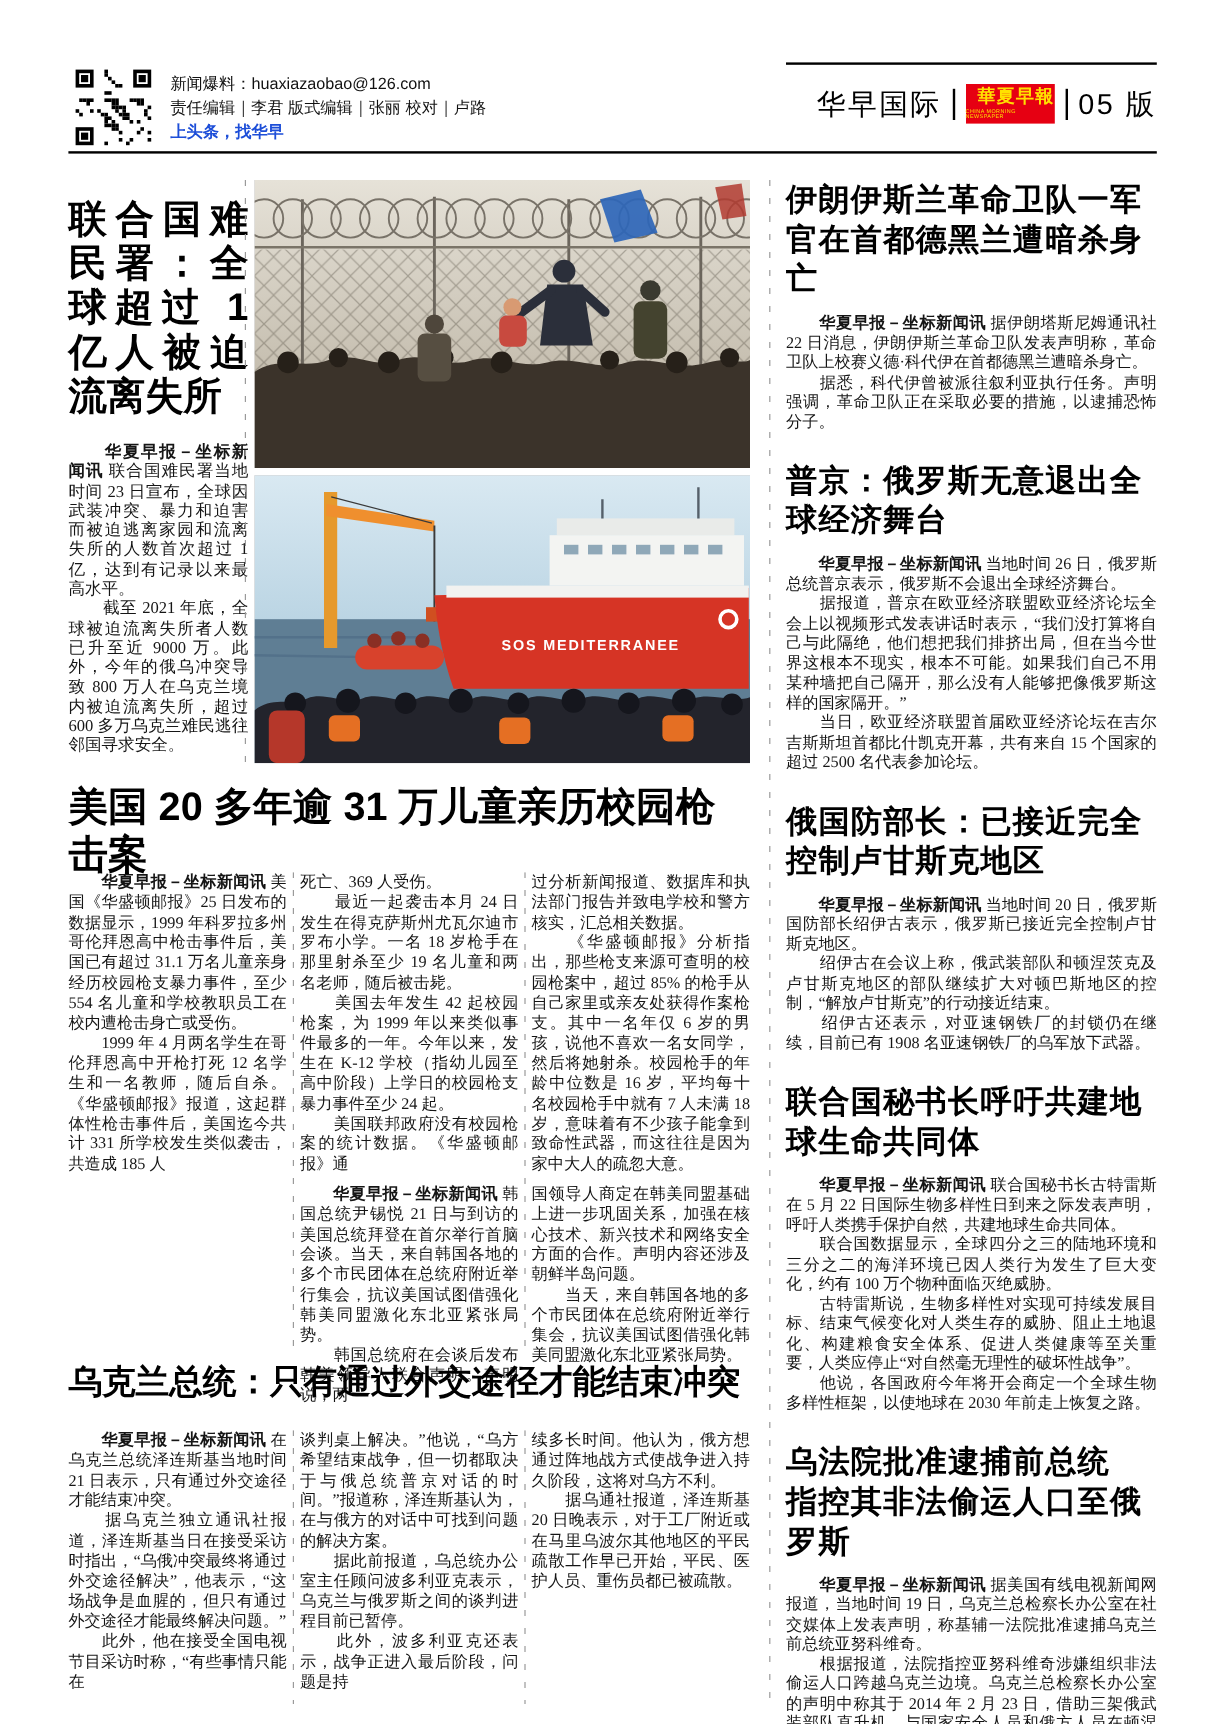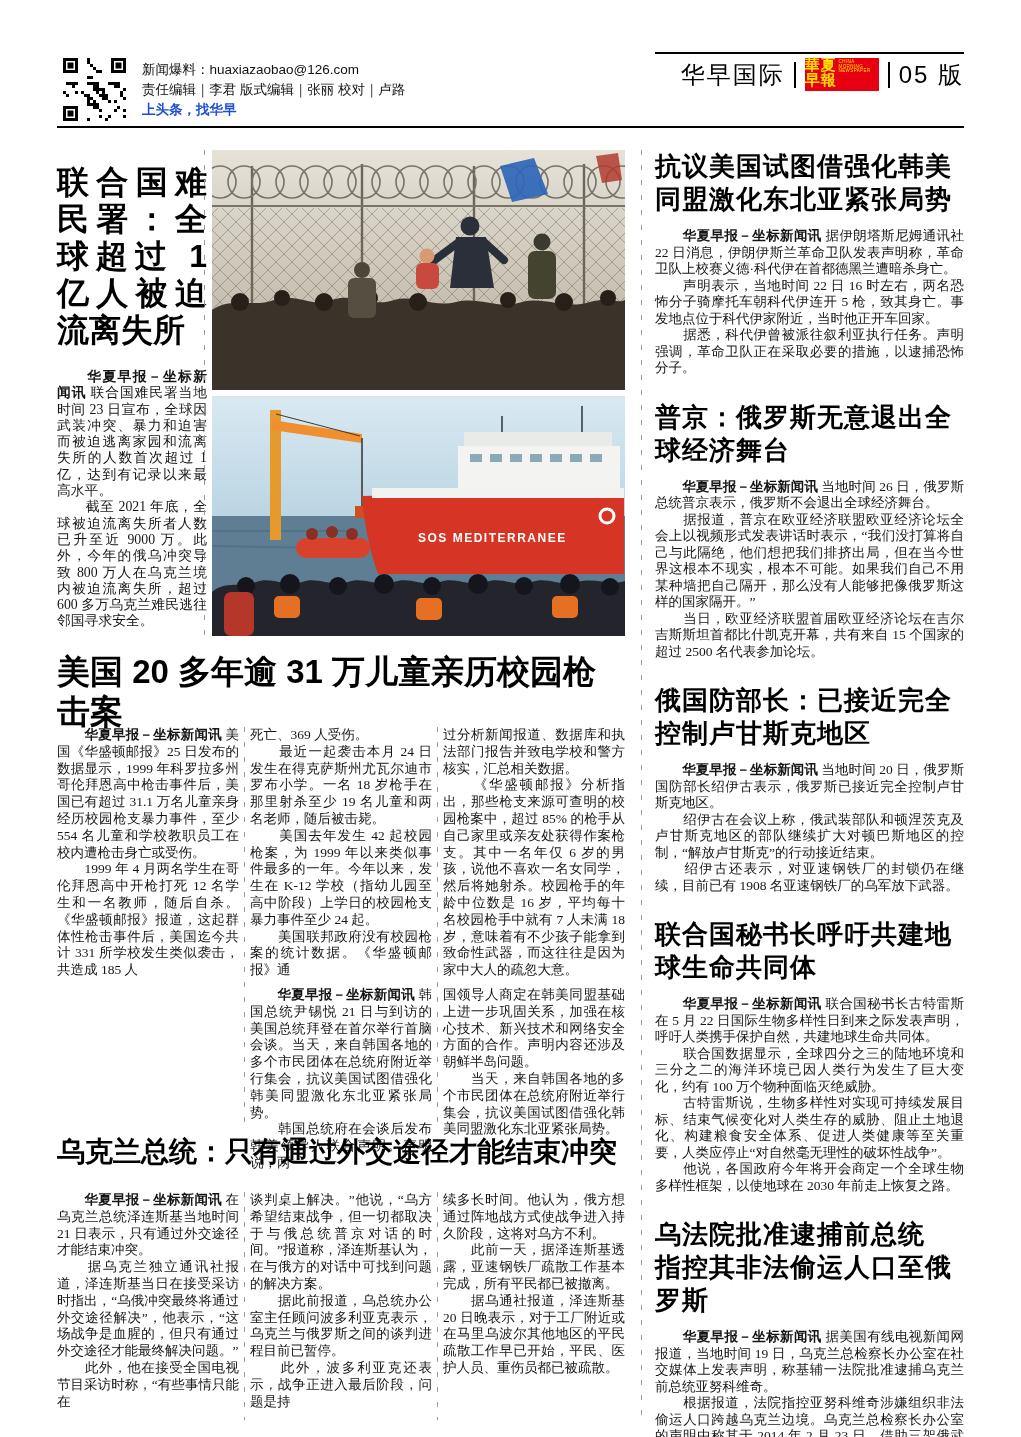--- a/index.html
+++ b/index.html
@@ -9,24 +9,24 @@
   .sans{font-family:"Liberation Sans","DejaVu Sans",sans-serif;}
   .headline{font-family:"Liberation Sans","DejaVu Sans",sans-serif;font-weight:700;color:#000;margin:0;}
   
   #hdr-qr{left:60px;top:55px;width:67px;height:67px;border:3px solid #fff;}
   #qr-grid{position:relative;width:63px;height:63px;}
   #qr-grid i{position:absolute;width:3px;height:3px;background:#000;}
   .finder{position:absolute;width:15px;height:15px;border:3px solid #000;box-sizing:border-box;background:#fff;}
   .finder:before{content:"";position:absolute;left:3px;top:3px;width:3px;height:3px;background:#000;box-shadow:0 0 0 1.5px #000;}
   #hdr-info{left:142px;top:60px;font-size:13.5px;line-height:20px;color:#111;}
   #hdr-slogan{color:#1d4ed8;font-weight:700;}
-  #hdr-right{top:58px;right:57px;display:flex;align-items:center;gap:9px;}
+  #hdr-right{top:70px;right:57px;display:flex;align-items:center;gap:9px;}
   .hdr-big{font-size:24px;letter-spacing:2px;color:#000;font-weight:500;}
   .vbar{width:2px;height:26px;background:#000;}
-  #logo{width:74px;height:33px;background:#e60012;display:flex;align-items:flex-start;justify-content:center;line-height:1;}
+  #logo{width:74px;height:33px;background:#e60012;display:flex;flex-direction:column;align-items:flex-end;justify-content:center;line-height:1;}
   #logo .cn{color:#ffe100;font-weight:700;font-size:15px;letter-spacing:1px;font-family:"Liberation Serif","DejaVu Serif",serif;}
   #logo .en{color:#ffe100;font-size:4.5px;letter-spacing:.4px;margin-top:2px;font-family:"Liberation Sans","DejaVu Sans",sans-serif;}
   #hdr-rule{left:57px;right:57px;top:126px;height:2px;background:#000;}
   #hdr-rule-right{left:655px;right:57px;top:52px;height:2px;background:#000;}
   
   .para{margin:0;text-align:justify;}
   .para b{font-family:"Liberation Sans","DejaVu Sans",sans-serif;font-weight:700;}
   #col-left{left:57px;top:150px;width:150px;}
   #col-left .headline{font-size:32px;line-height:37px;margin:14px 0 20px 0;text-align:justify;}
   #col-left .para{font-size:13.8px;line-height:16.3px;}
@@ -282,24 +282,23 @@
           <rect x="204" y="202" width="26" height="22" rx="5"></rect>
         <rect x="340" y="200" width="26" height="22" rx="5"></rect>
       </g>
       <rect x="12" y="196" width="30" height="44" rx="7" fill="#b5372a"></rect>
     </svg>
   </div>
 </div>
 
 <div class="abs" id="col-right">
   <article>
-    <h2 class="headline">抗议美国试图借强化韩美同盟激化东北亚紧张局势</h2>
+    <h2 class="headline">伊朗伊斯兰革命卫队一军官在首都德黑兰遭暗杀身亡</h2>
     <div>
         <p class="para">　　<b>华夏早报－坐标新闻讯</b> 据伊朗塔斯尼姆通讯社 22 日消息，伊朗伊斯兰革命卫队发表声明称，革命卫队上校赛义德·科代伊在首都德黑兰遭暗杀身亡。</p>
-        <p class="para">　　声明表示，当地时间 22 日 16 时左右，两名恐怖分子骑摩托车朝科代伊连开 5 枪，致其身亡。事发地点位于科代伊家附近，当时他正开车回家。</p>
         <p class="para">　　据悉，科代伊曾被派往叙利亚执行任务。声明强调，革命卫队正在采取必要的措施，以逮捕恐怖分子。</p>
       </div>
   </article>
   <article>
     <h2 class="headline">普京：俄罗斯无意退出全球经济舞台</h2>
     <div>
         <p class="para">　　<b>华夏早报－坐标新闻讯</b> 当地时间 26 日，俄罗斯总统普京表示，俄罗斯不会退出全球经济舞台。</p>
         <p class="para">　　据报道，普京在欧亚经济联盟欧亚经济论坛全会上以视频形式发表讲话时表示，“我们没打算将自己与此隔绝，他们想把我们排挤出局，但在当今世界这根本不现实，根本不可能。如果我们自己不用某种墙把自己隔开，那么没有人能够把像俄罗斯这样的国家隔开。”</p>
         <p class="para">　　当日，欧亚经济联盟首届欧亚经济论坛在吉尔吉斯斯坦首都比什凯克开幕，共有来自 15 个国家的超过 2500 名代表参加论坛。</p>
       </div>
@@ -374,21 +373,20 @@
   <div class="tcol">
     <div>
         <p class="para">谈判桌上解决。”他说，“乌方希望结束战争，但一切都取决于与俄总统普京对话的时间。”报道称，泽连斯基认为，在与俄方的对话中可找到问题的解决方案。</p>
         <p class="para">　　据此前报道，乌总统办公室主任顾问波多利亚克表示，乌克兰与俄罗斯之间的谈判进程目前已暂停。</p>
         <p class="para">　　此外，波多利亚克还表示，战争正进入最后阶段，问题是持</p>
       </div>
   </div>
   <div class="tcol">
     <div>
         <p class="para">续多长时间。他认为，俄方想通过阵地战方式使战争进入持久阶段，这将对乌方不利。</p>
-        <p class="para">　　此前一天，据泽连斯基透露，亚速钢铁厂疏散工作基本完成，所有平民都已被撤离。</p>
         <p class="para">　　据乌通社报道，泽连斯基 20 日晚表示，对于工厂附近或在马里乌波尔其他地区的平民疏散工作早已开始，平民、医护人员、重伤员都已被疏散。</p>
       </div>
   </div>
 </div>
 
 <div class="abs vrule" style="left:204px;top:150px;height:486px"></div>
 <div class="abs vrule" style="left:641px;top:150px;height:1272px"></div>
 <div class="abs vrule" style="left:244px;top:727px;height:402px"></div>
 <div class="abs vrule" style="left:437px;top:727px;height:402px"></div>
 <div class="abs vrule" style="left:244px;top:1192px;height:228px"></div>

